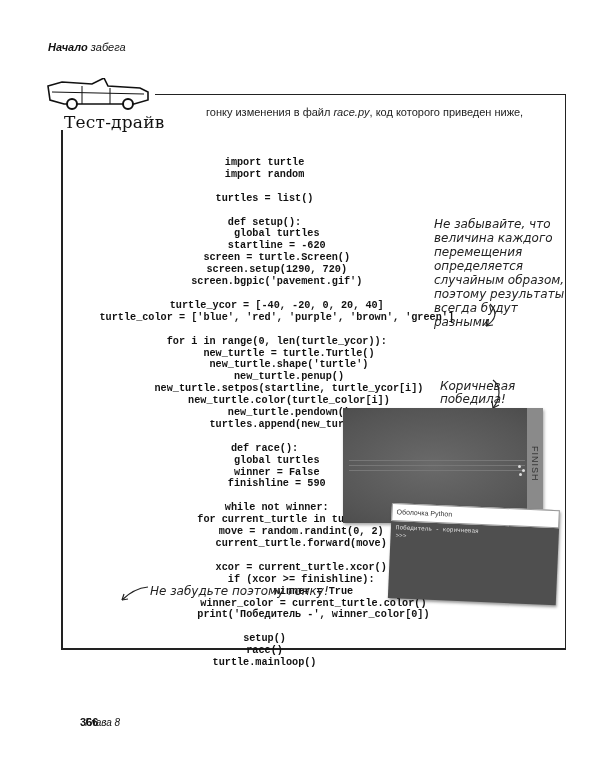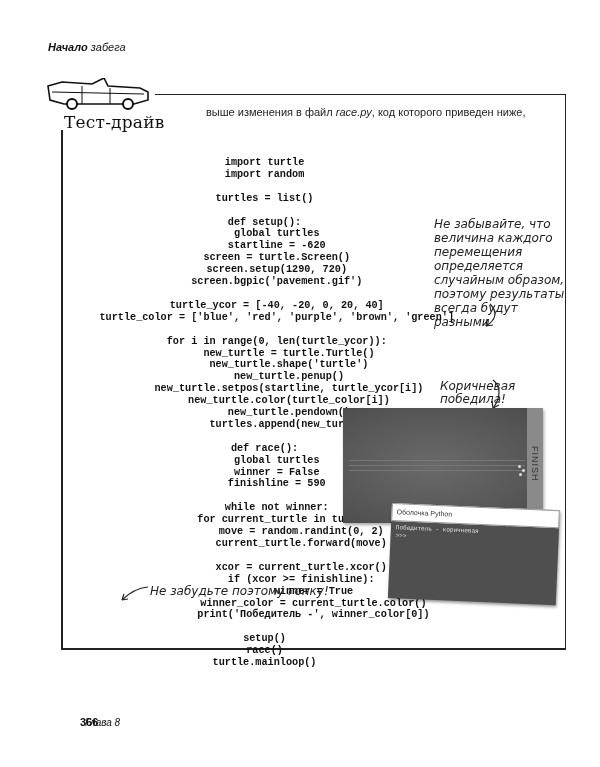--- a/index.html
+++ b/index.html
@@ -45,21 +45,21 @@
   <path d="M4 8 L18 4 L48 6 L60 0 L64 8 L96 10 L104 14 L104 22 L90 26 L20 26 L6 22 Z" fill="none" stroke="#111" stroke-width="1.6"></path>
   <path d="M8 14 L100 16" stroke="#111" stroke-width="1"></path>
   <line x1="38" y1="8" x2="38" y2="26" stroke="#111" stroke-width="1"></line>
   <line x1="66" y1="10" x2="66" y2="26" stroke="#111" stroke-width="1"></line>
   <circle cx="28" cy="26" r="5" fill="#fff" stroke="#111" stroke-width="2"></circle>
   <circle cx="84" cy="26" r="5" fill="#fff" stroke="#111" stroke-width="2"></circle>
 </svg>
 <div class="logo-text">Тест-драйв</div>
 
 <div class="intro">
-  <div><span>выше изменения в файл </span><i>race.py</i><span>, код которого приведен ниже,</span></div>
+  <div><span>гонку изменения в файл </span><i>race.py</i><span>, код которого приведен ниже,</span></div>
 </div>
 
 <pre class="code">import turtle
 import random
 
 turtles = list()
 
 def setup():
     global turtles
     startline = -620

